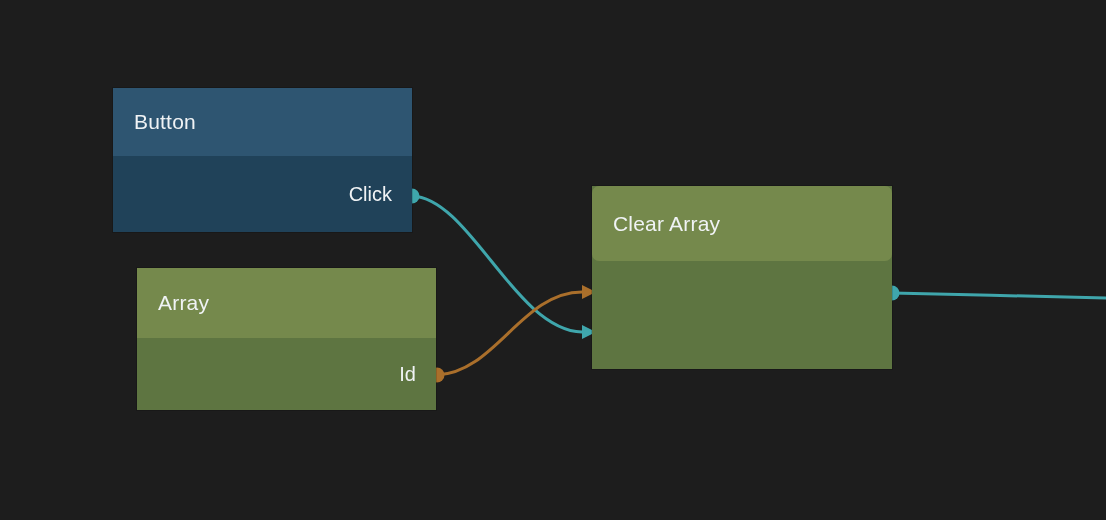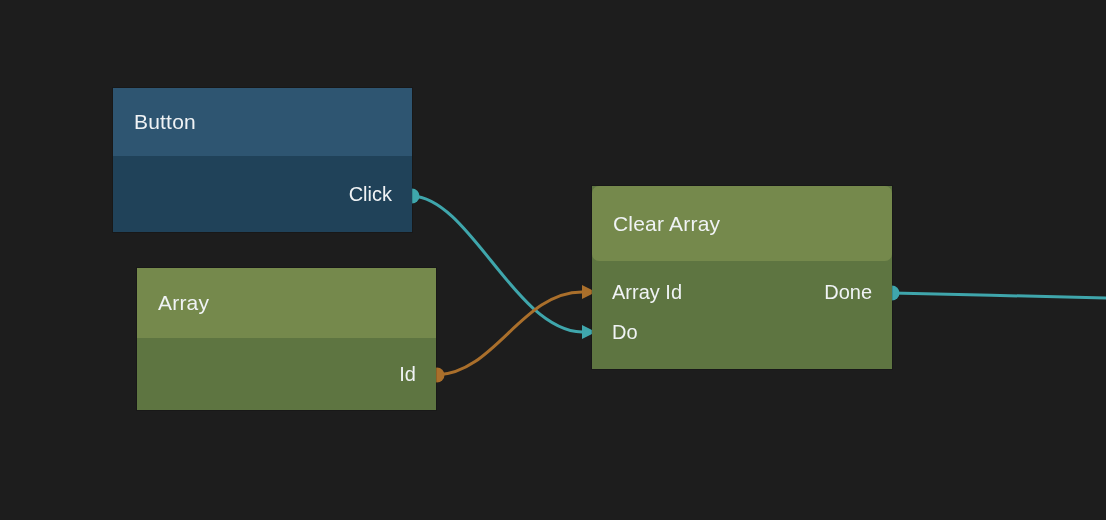--- a/index.html
+++ b/index.html
@@ -142,24 +142,15 @@
       <div class="port-row">
         <span class="label-right">Click</span>
       </div>
     </div>
   </div>
 
   <div class="node node-clear-array">
     <div class="node-header">
       <span>Clear Array</span>
     </div>
-    <div class="node-body">
-      <div class="port-row">
-        <span class="label-left">Array Id</span>
-        <span class="label-right">Done</span>
-      </div>
-      <div class="port-row">
-        <span class="label-left">Do</span>
-      </div>
-    </div>
   </div>
 
 </div>
 
 </body></html>

